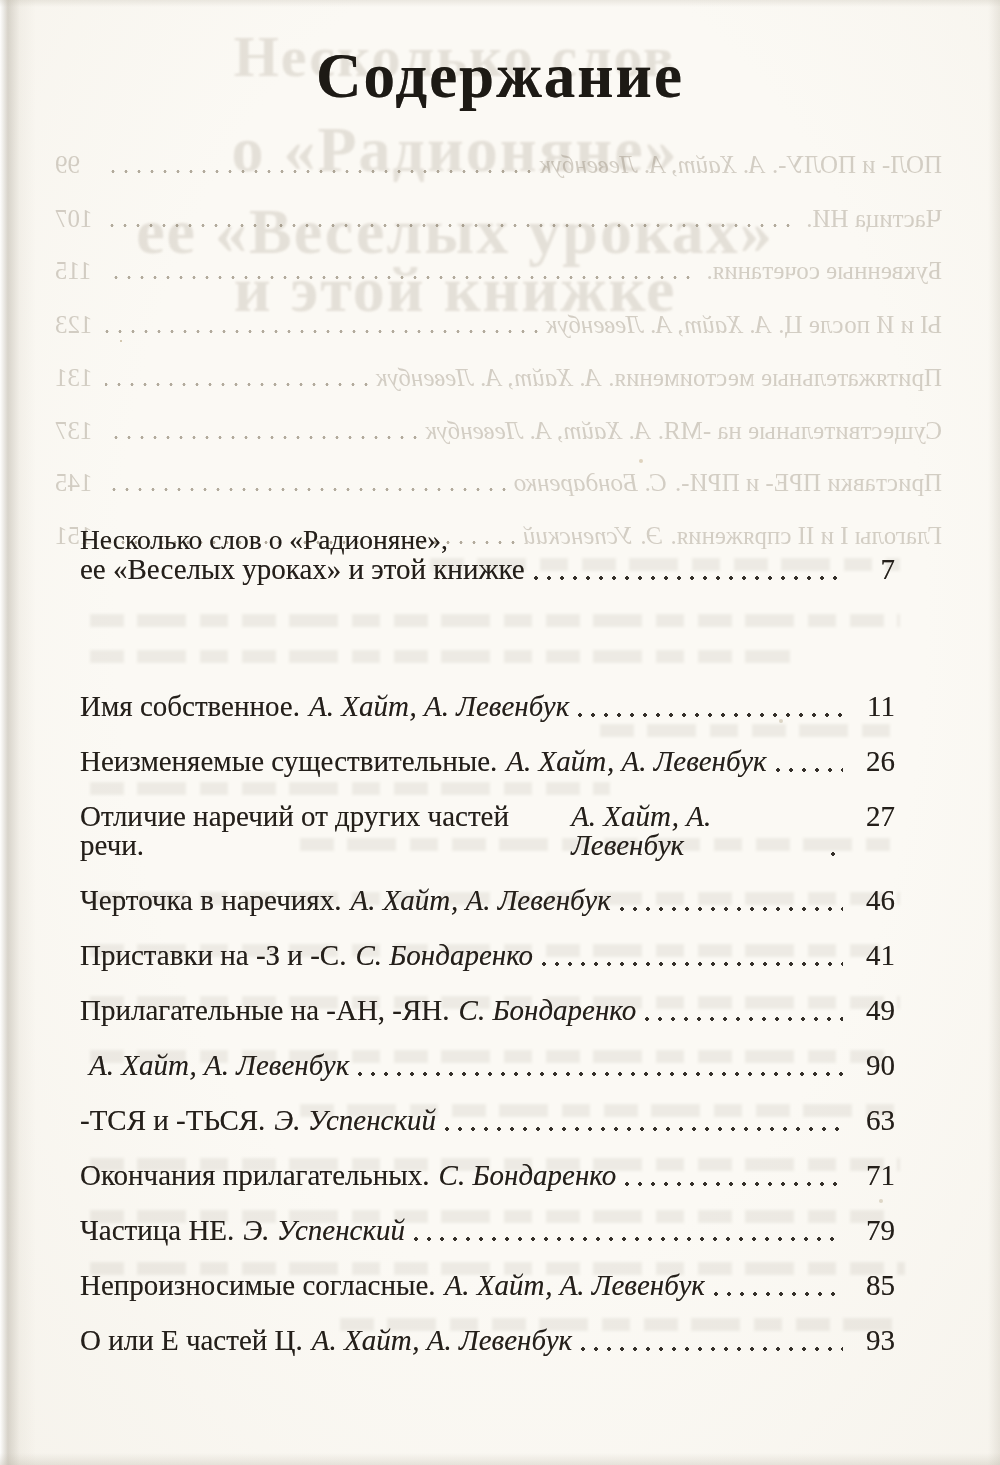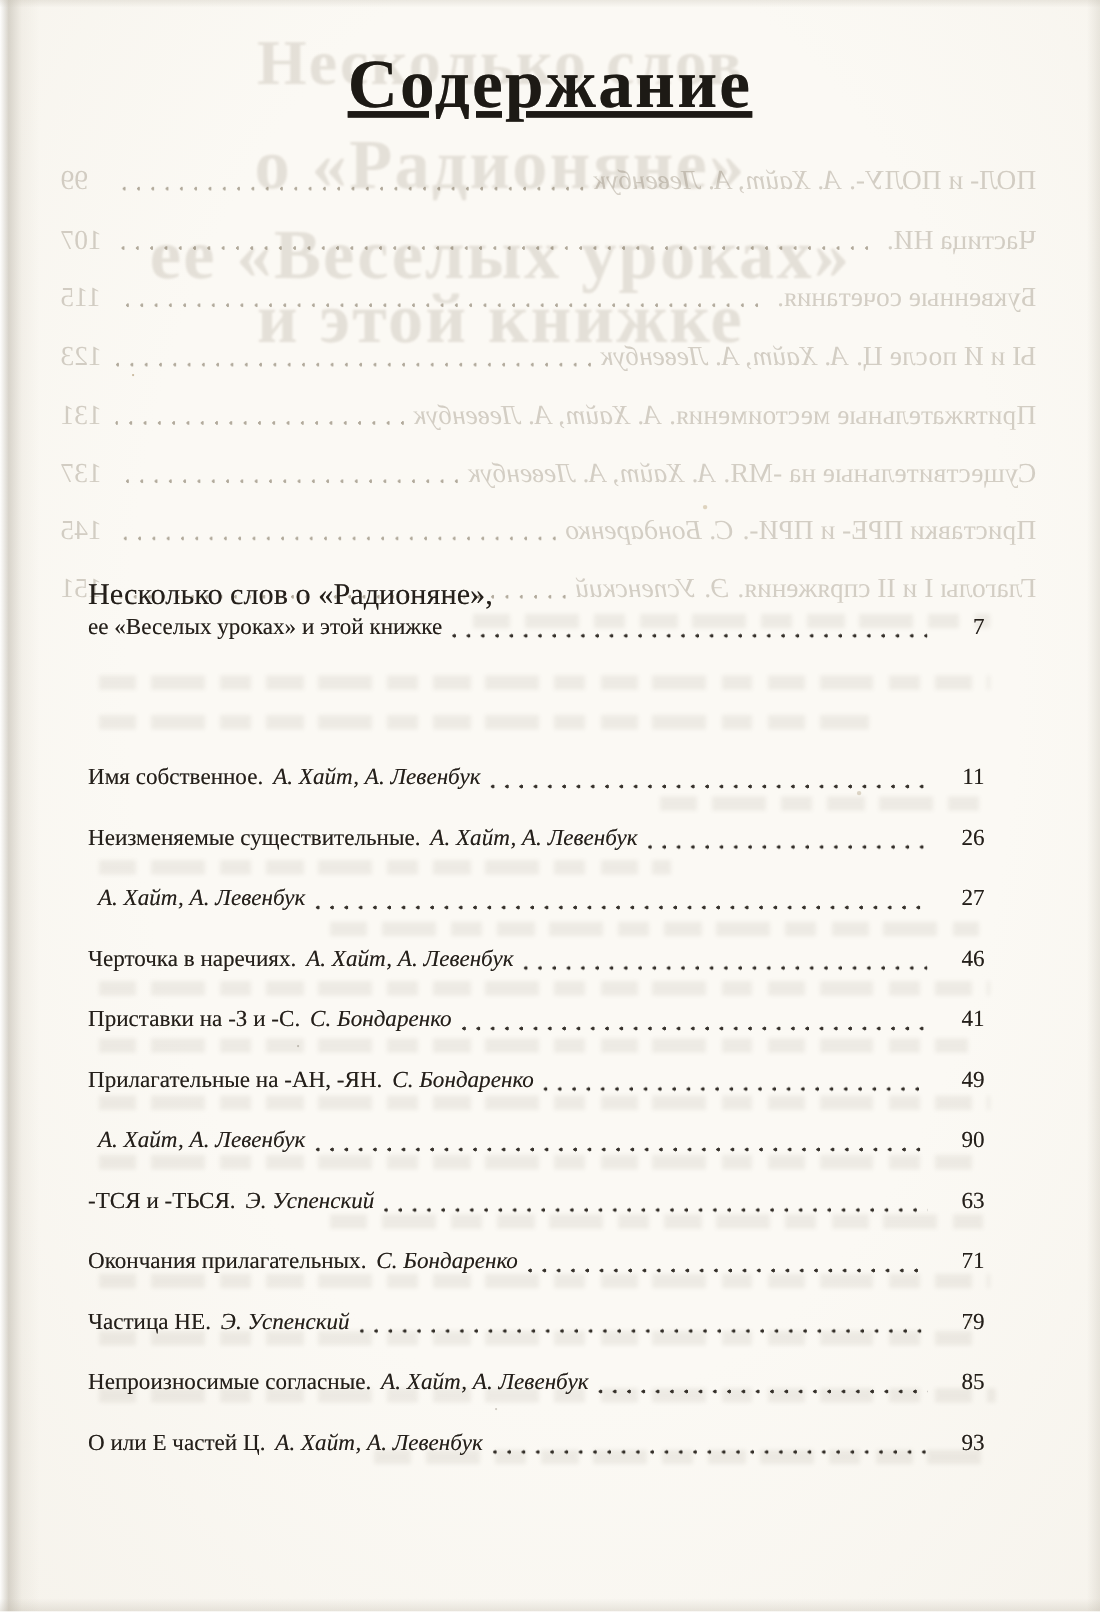--- a/index.html
+++ b/index.html
@@ -28,23 +28,23 @@
                  #6b604c 47px 96px,transparent 96px 110px,#6b604c 110px 138px,transparent 138px 152px);}
   .specks{position:absolute;width:2px;height:2px;border-radius:50%;background:rgba(150,120,70,.5);
       box-shadow:520px 120px 0 1px rgba(170,140,90,.35), 150px 610px 0 0 rgba(120,110,95,.4),
                  660px 380px 0 1px rgba(150,130,90,.3), 330px 940px 0 0 rgba(120,110,95,.35),
                  760px 860px 0 1px rgba(160,140,100,.3), 90px 1180px 0 0 rgba(120,110,95,.35),
                  500px 1320px 0 1px rgba(150,135,100,.3);}
 
   
   .title{position:absolute;top:40px;left:0;width:1000px;margin:0;text-align:center;
          font-size:63px;font-weight:600;letter-spacing:2px;color:#1d1a15;
-         text-shadow:0 0 0.5px rgba(25,20,12,.55);text-decoration:underline;}
+         text-shadow:0 0 0.5px rgba(25,20,12,.55);}
   .content{position:absolute;left:80px;right:105px;top:0;height:100%;}
-  .row{display:flex;align-items:baseline;font-size:21px;line-height:29px;
+  .row{display:flex;align-items:baseline;font-size:29px;line-height:29px;
        color:#241f1a;text-shadow:0 0 0.5px rgba(30,24,15,.5);}
   .row .t{flex:0 1 auto;}
   .row .a{font-style:italic;margin-left:9px;flex:0 1 auto;}
   .dots{flex:1 1 0;min-width:12px;height:6px;margin:0 4px 3px 9px;align-self:flex-end;
         background-image:radial-gradient(circle at 2px 3px, #35302a 1.6px, transparent 1.85px);
         background-size:13px 6px;background-repeat:repeat-x;}
   .num{flex:0 0 48px;text-align:right;}
   .intro{position:absolute;left:0;right:0;top:524px;}
   .intro .line1{font-size:27.5px;line-height:31px;
                 color:#241f1a;text-shadow:0 0 0.5px rgba(30,24,15,.5);}
@@ -160,20 +160,21 @@
           <span class="dots"></span>
           <span class="num">11</span>
       </div>
       <div class="row">
         <span class="t">Неизменяемые существительные.</span>
           <span class="a">А. Хайт, А. Левенбук</span>
           <span class="dots"></span>
           <span class="num">26</span>
       </div>
       <div class="row">
+        <span class="t">Отличие наречий от других частей речи.</span>
           <span class="a">А. Хайт, А. Левенбук</span>
           <span class="dots"></span>
           <span class="num">27</span>
       </div>
       <div class="row">
         <span class="t">Черточка в наречиях.</span>
           <span class="a">А. Хайт, А. Левенбук</span>
           <span class="dots"></span>
           <span class="num">46</span>
       </div>

